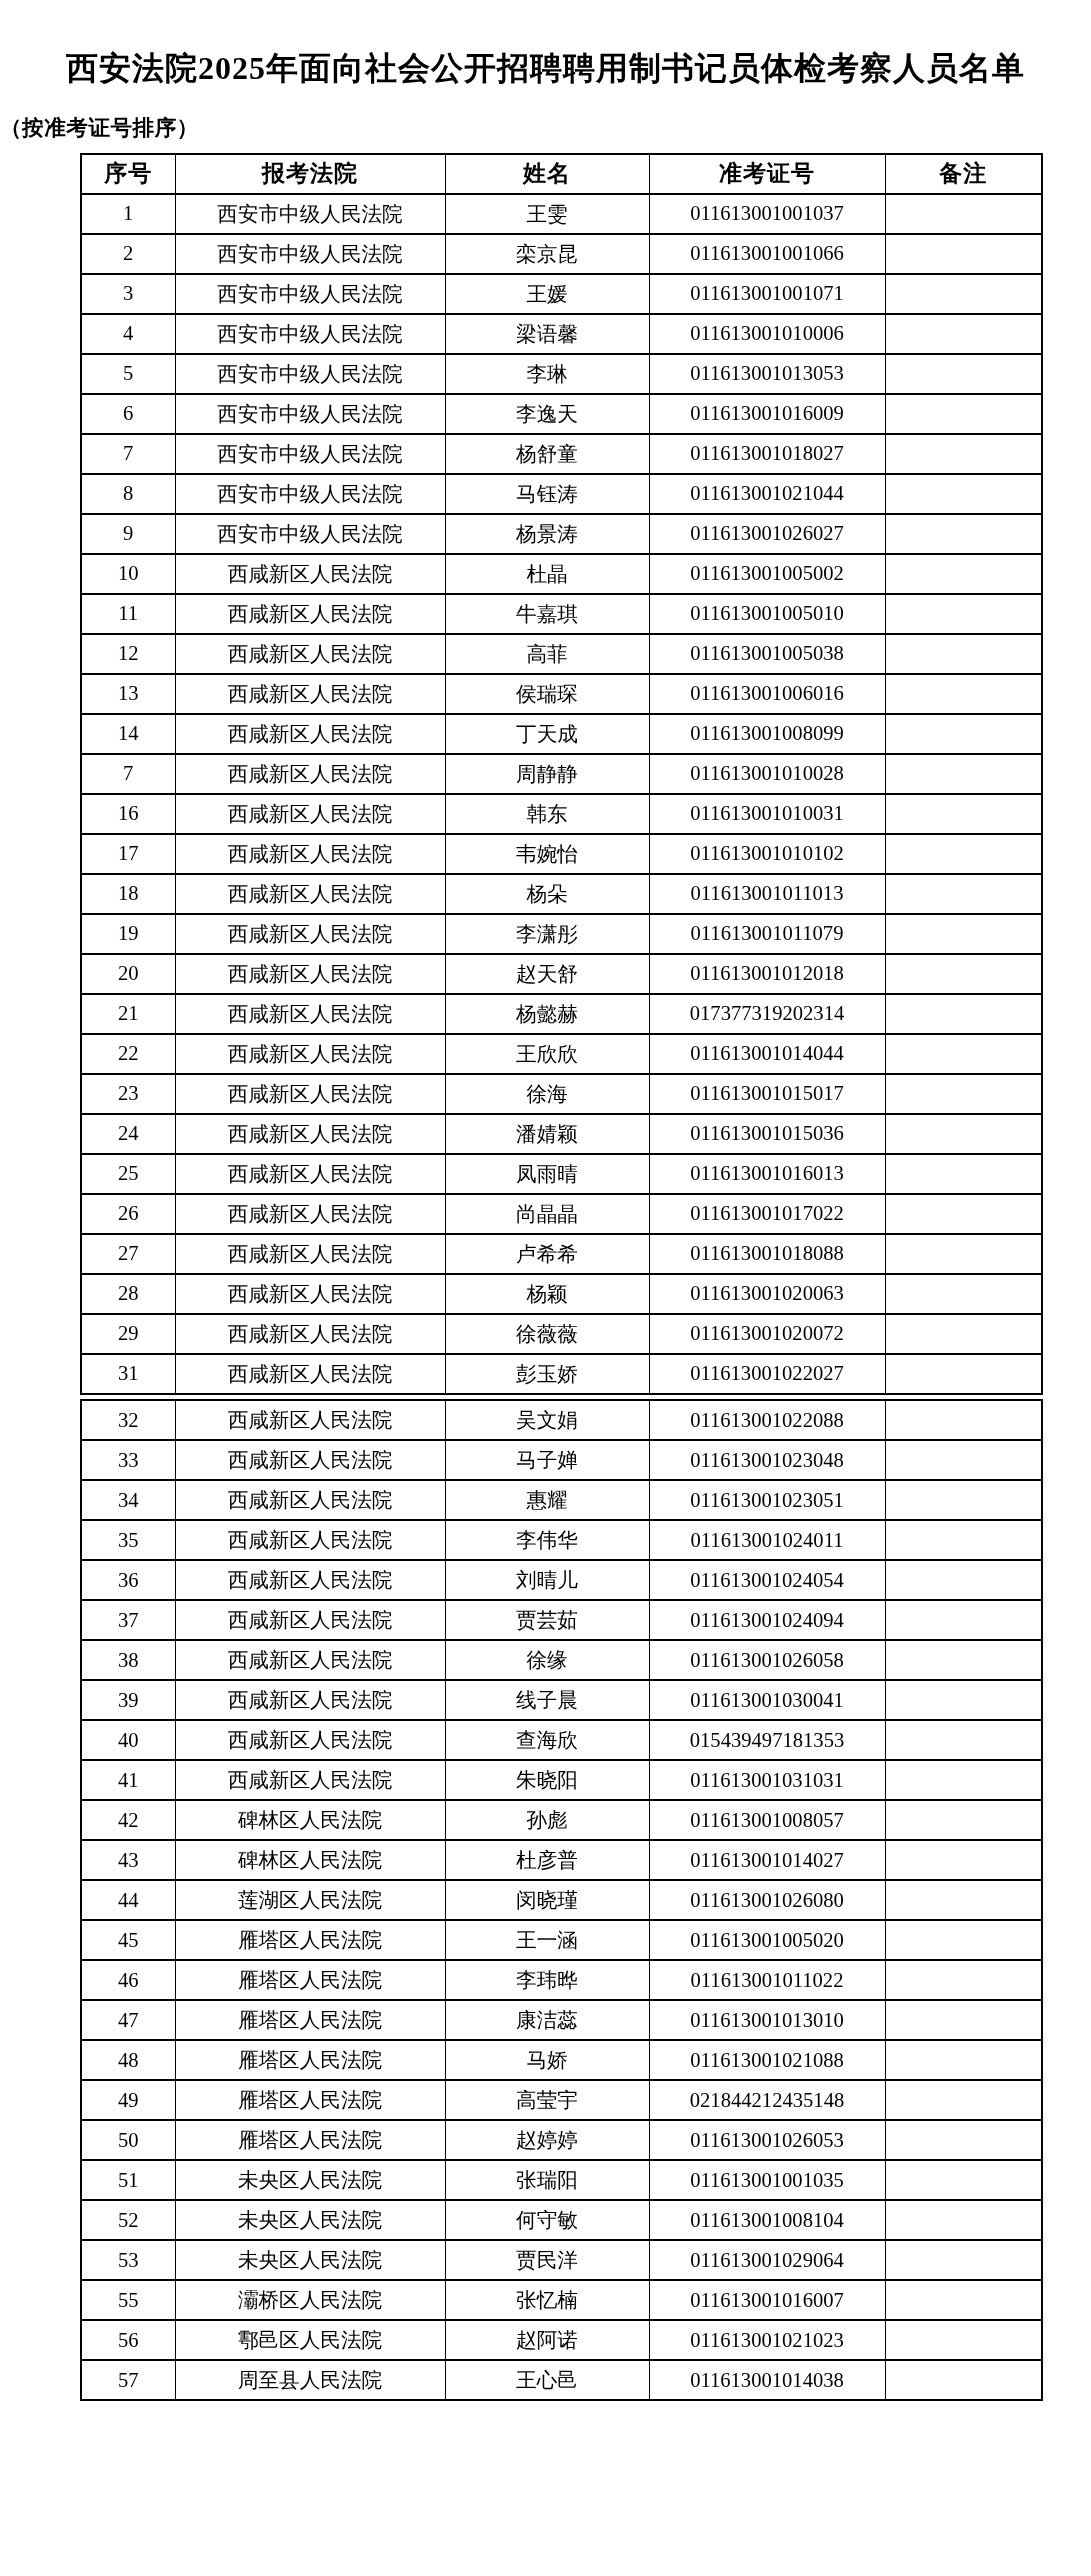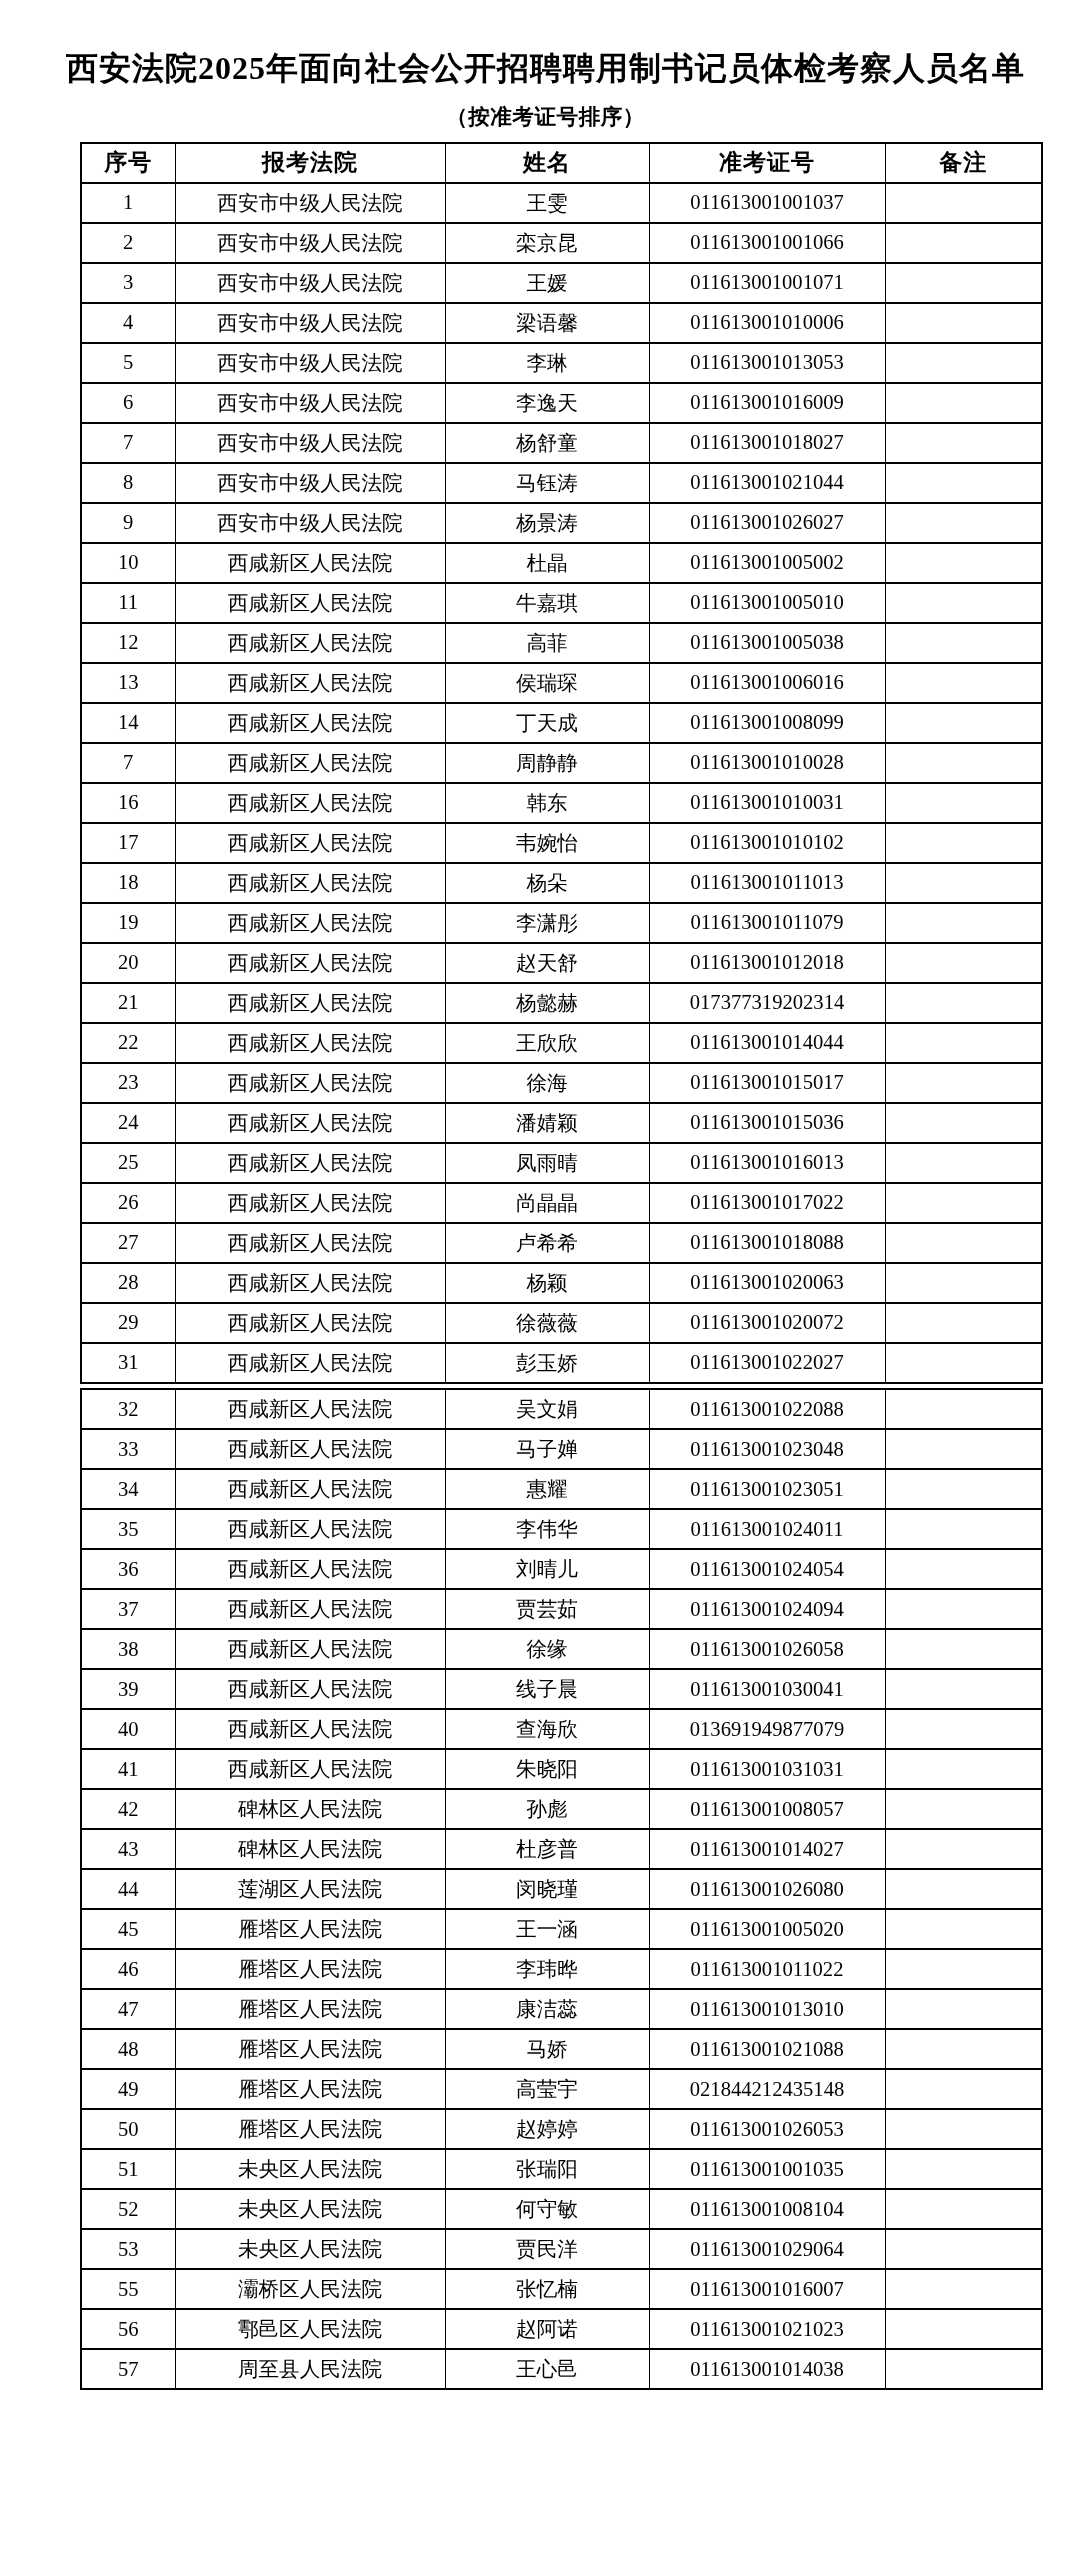--- a/index.html
+++ b/index.html
@@ -18,22 +18,21 @@
   }
   .doc-title {
     padding-top: 50px;
     text-align: center;
     font-size: 32px;
     font-weight: bold;
     letter-spacing: 1px;
     line-height: 1.15;
   }
   .doc-subtitle {
-    margin-top: 15px;
-    text-align: center;
+    margin-top: 26px;
     font-size: 21.6px;
     font-weight: bold;
     letter-spacing: 0.5px;
   }
   .table-wrap {
     margin: 11px 0 0 80px;
     width: 961px;
   }
   table.roster {
     border-collapse: collapse;
@@ -378,21 +377,21 @@
             <td class="cell-no">39</td>
             <td class="cell-court">西咸新区人民法院</td>
             <td class="cell-name">线子晨</td>
             <td class="cell-ticket">011613001030041</td>
             <td class="cell-remark"></td>
           </tr>
           <tr>
             <td class="cell-no">40</td>
             <td class="cell-court">西咸新区人民法院</td>
             <td class="cell-name">查海欣</td>
-            <td class="cell-ticket">013691949877079</td>
+            <td class="cell-ticket">015439497181353</td>
             <td class="cell-remark"></td>
           </tr>
           <tr>
             <td class="cell-no">41</td>
             <td class="cell-court">西咸新区人民法院</td>
             <td class="cell-name">朱晓阳</td>
             <td class="cell-ticket">011613001031031</td>
             <td class="cell-remark"></td>
           </tr>
           <tr>

